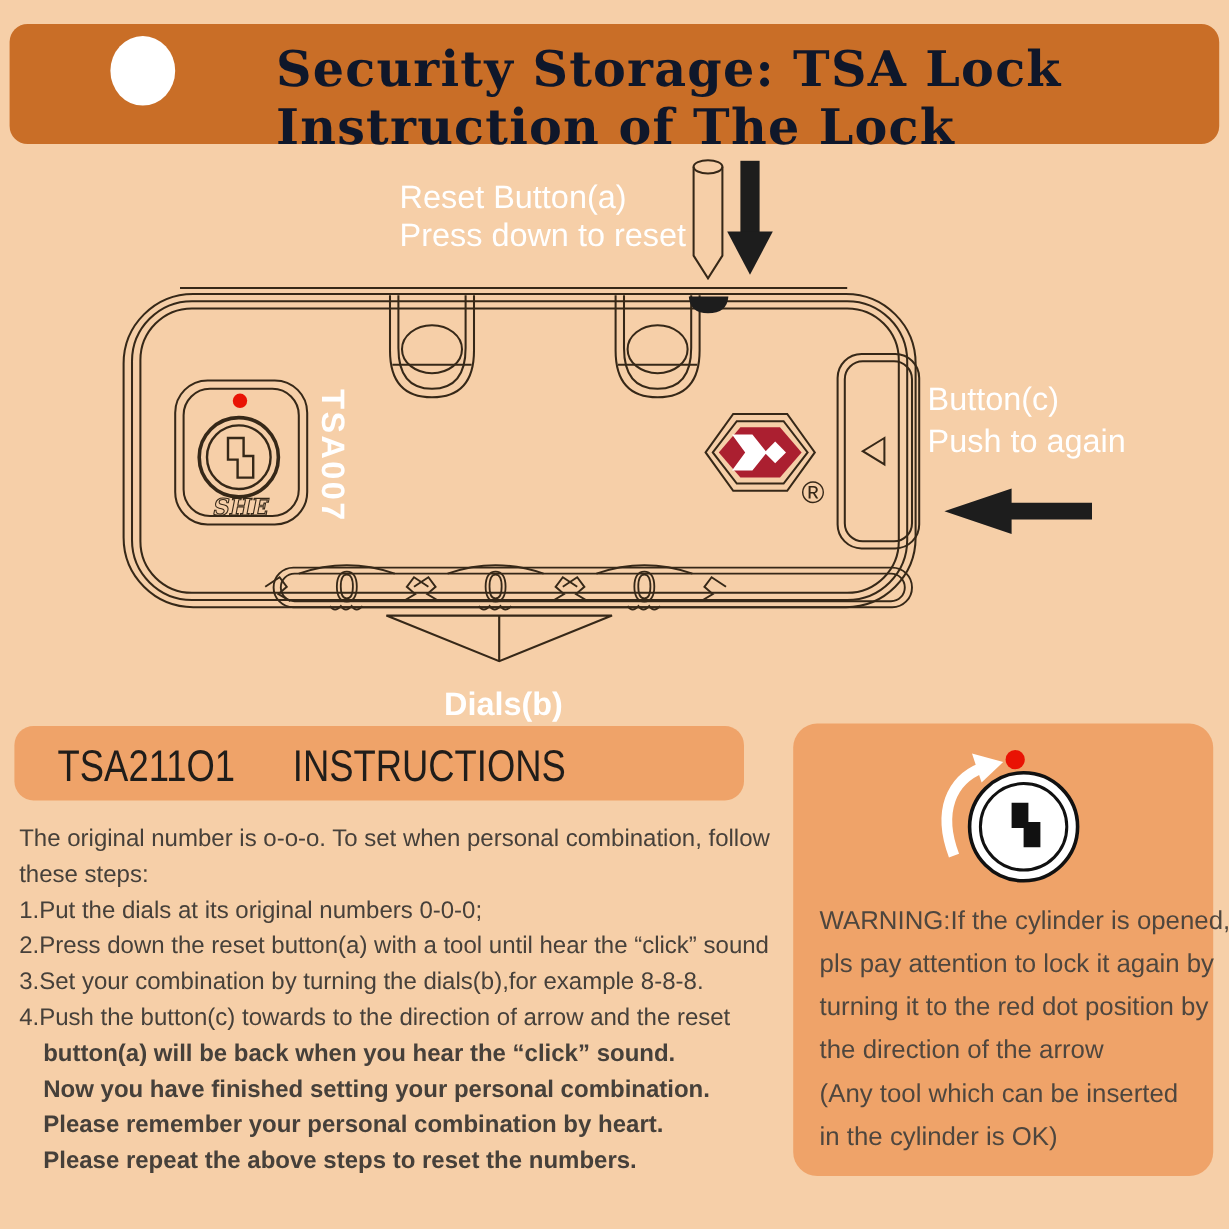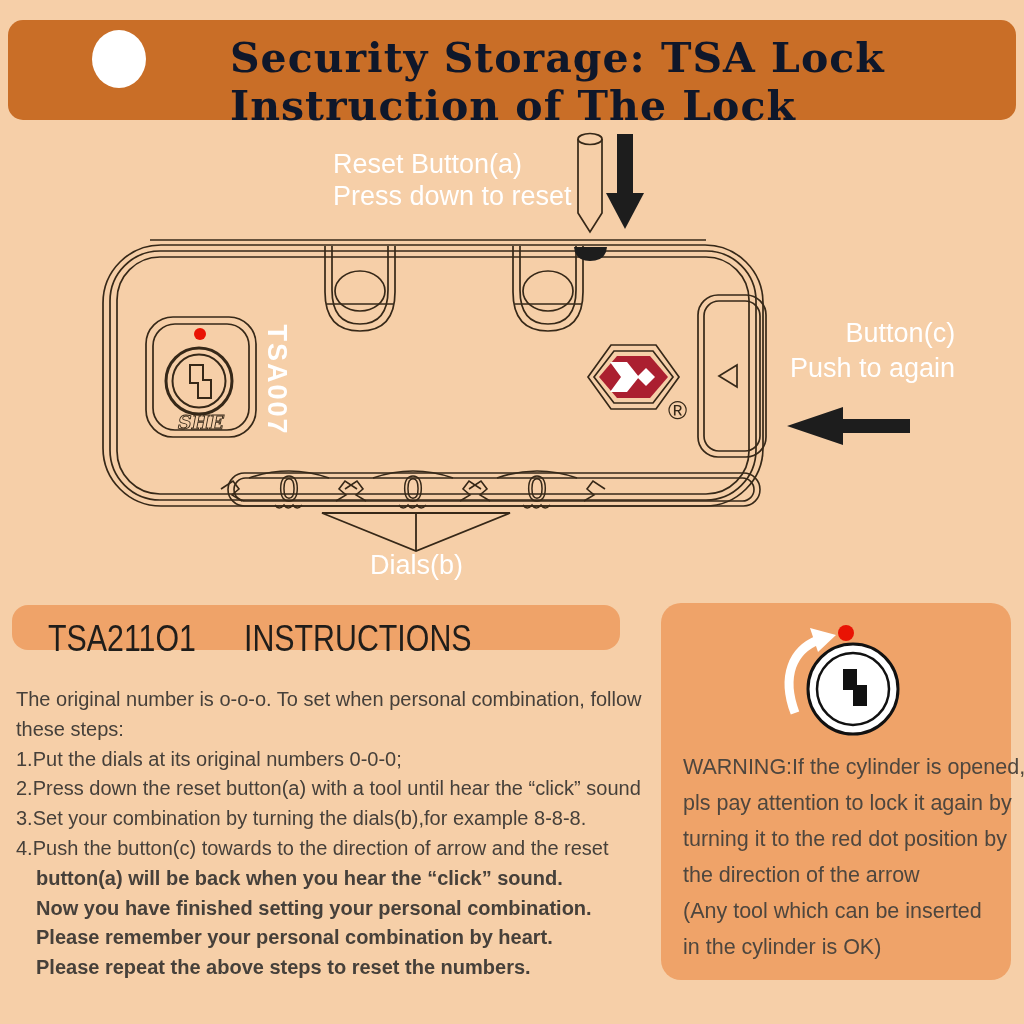--- a/index.html
+++ b/index.html
@@ -26,26 +26,26 @@
     font-family:"DejaVu Serif", serif; font-weight:bold;
     font-size:41px; line-height:48px; color:#0f172a; letter-spacing:1px;
     white-space:nowrap;
   }
 
   
   .diag-label {
     color:#ffffff; font-size:27px; line-height:32px; white-space:nowrap;
   }
   .label-reset  { left:333px; top:148px; }
-  .label-btnc   { left:790px; top:316px; line-height:35px;text-align:right; }
-  .label-dials  { left:370px; top:549px; }
+  .label-btnc   { left:773px; top:316px; line-height:35px; }
+  .label-dials  { left:370px; top:571px;font-weight:bold; }
 
   
   .instr-bar {
-    left:12px; top:605px; width:608px; height:45px;
+    left:12px; top:605px; width:608px; height:62px;
     background:#efa369; border-radius:16px;
   }
   .instr-bar span {
     position:absolute; top:13px;
     font-size:37px; color:#201d1a; white-space:nowrap;
     transform:scaleX(0.82); transform-origin:left center;
   }
   .instr-model   { left:36px; }
   .instr-heading { left:232px; }
 

